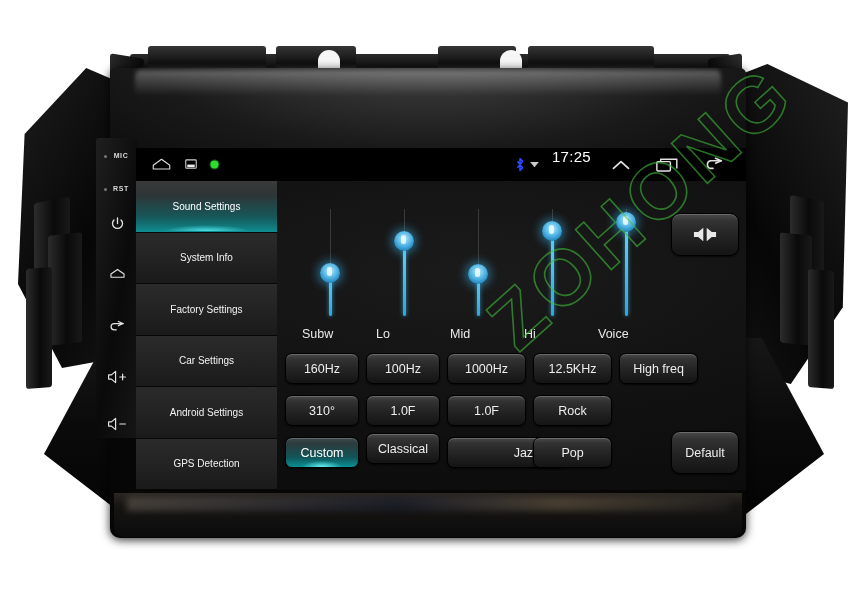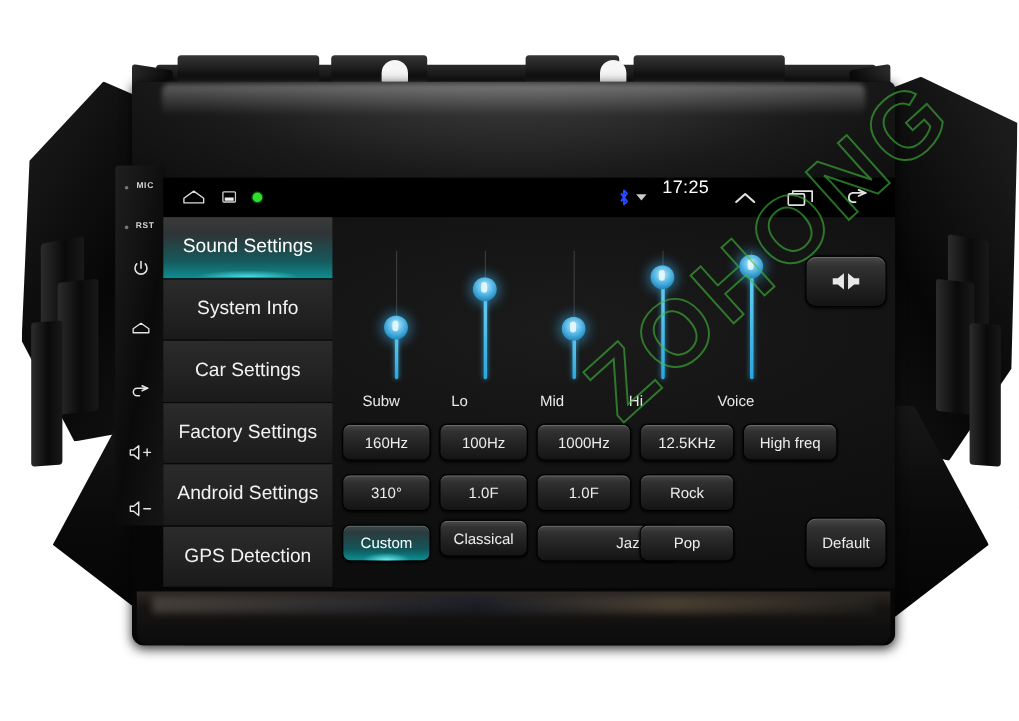--- a/index.html
+++ b/index.html
@@ -111,21 +111,21 @@
   
   #appbody{position:absolute;left:0;top:33px;width:610px;height:309px;
     background:radial-gradient(140% 100% at 55% 30%,#1b1b1b 0%,#111 45%,#080808 100%);}
 
   
   #sidebar{position:absolute;left:0px;top:0px;width:141px;height:309px;}
   .side-item{
     position:relative;height:50.5px;display:flex;align-items:center;justify-content:center;
     background:linear-gradient(180deg,#2b2b2b 0%,#232323 50%,#1a1a1a 100%);
     border-bottom:1px solid #070707;
-    color:#f2f2f2;font-size:16px;white-space:nowrap;
+    color:#f2f2f2;font-size:10px;white-space:nowrap;
   }
   .side-item.sel{
     background:linear-gradient(180deg,#3a3a3a 0%,#2e3536 28%,#16595c 72%,#0e8e91 100%);
     color:#ffffff;
   }
   .side-item.sel::after{
     content:"";position:absolute;left:8%;bottom:1px;width:84%;height:8px;
     background:radial-gradient(50% 100% at 50% 100%,rgba(90,240,245,.85),rgba(20,180,190,0) 72%);
   }
 
@@ -309,24 +309,24 @@
       <div id="appbody">
 
         <div id="sidebar">
           <div class="side-item sel">
             <span>Sound Settings</span>
           </div>
           <div class="side-item">
             <span>System Info</span>
           </div>
           <div class="side-item">
+            <span>Factory Settings</span>
+          </div>
+          <div class="side-item">
             <span>Car Settings</span>
-          </div>
-          <div class="side-item">
-            <span>Factory Settings</span>
           </div>
           <div class="side-item">
             <span>Android Settings</span>
           </div>
           <div class="side-item">
             <span>GPS Detection</span>
           </div>
         </div>
 
         <div id="eq">

